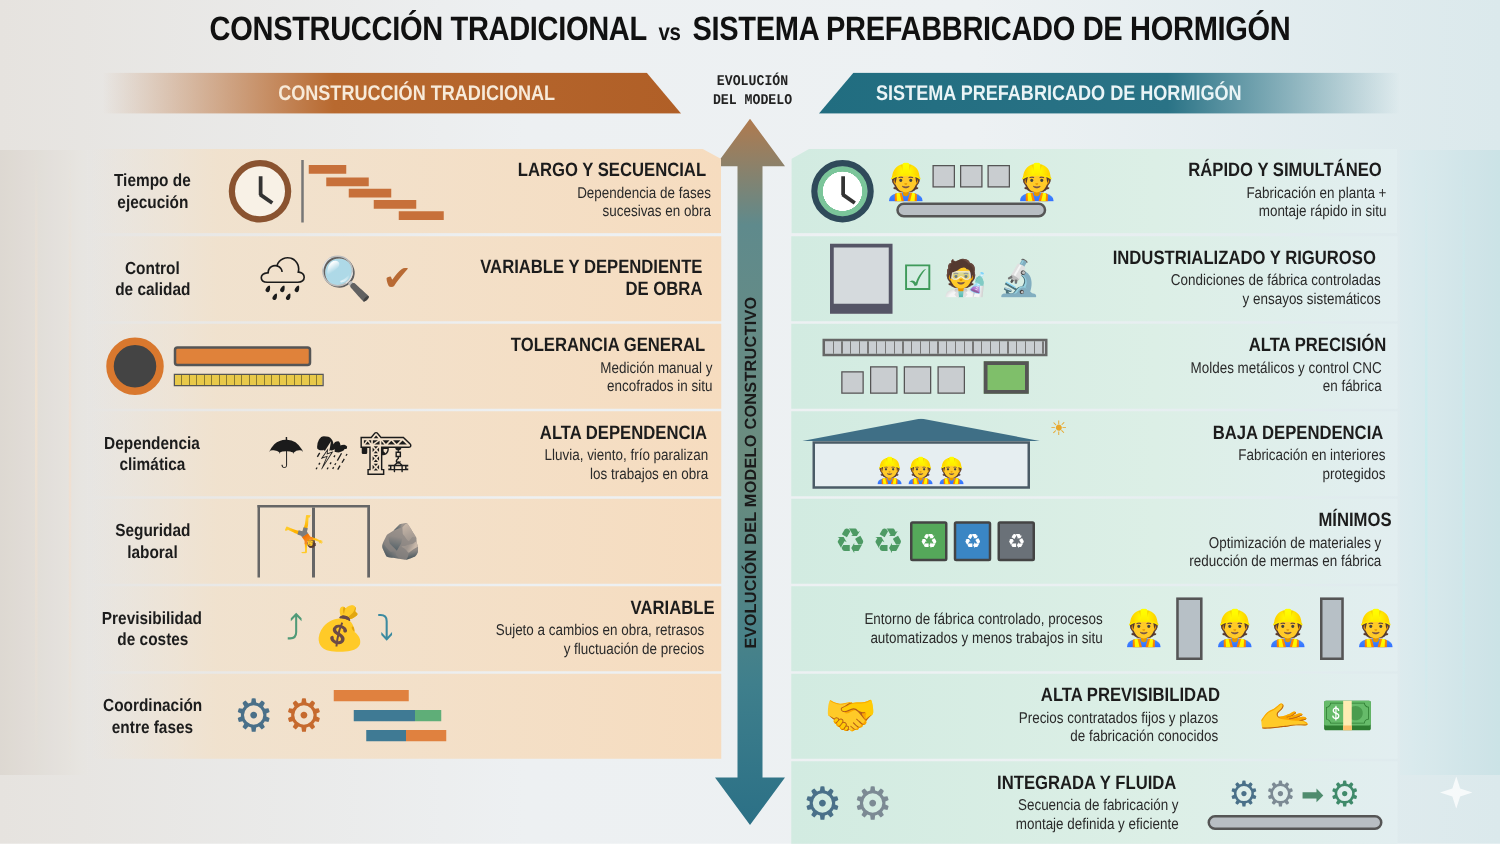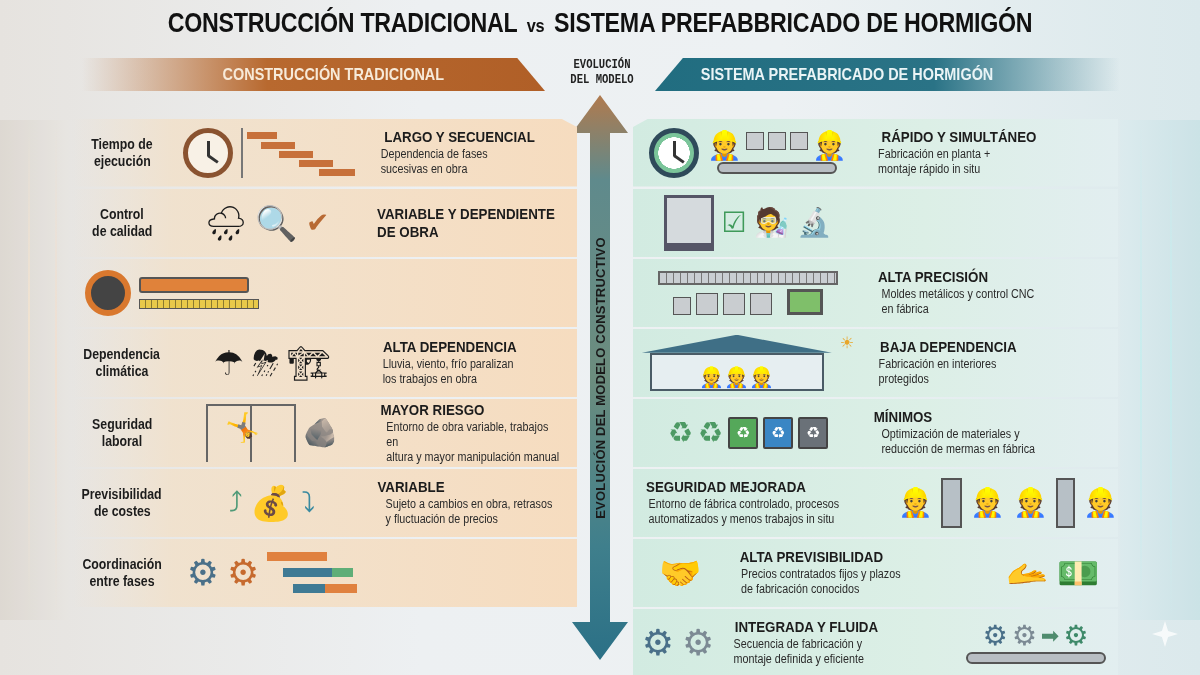--- a/index.html
+++ b/index.html
@@ -87,21 +87,21 @@
   .row-label {
     width: 100px; text-align: center; font-weight: 700; font-size: 14px;
     line-height: 17px; color: #1c1c1c;
   }
   .row-label span { display: inline-block; transform: scaleX(0.88); }
 
   .icon-area {
     width: 200px; height: 60px; display: flex; align-items: center; justify-content: center;
     gap: 8px;
   }
-  .text-block { flex: 1; text-align: left; }
+  .text-block { flex: 1; text-align: right; }
   .text-block .head { font-weight: 700; font-size: 15.5px; color: #1c1c1c; line-height: 18px; }
   .text-block .head span, .text-block .desc span { display: inline-block; transform: scaleX(0.86); }
   .text-block .desc { font-size: 12.5px; color: #2a2a2a; line-height: 15px; margin-top: 1px; white-space: pre-line; }
 
   .col-right .row .text-block { padding-left: 6px; }
   .col-right .row.textfirst .text-block { padding-left: 0; }
 
   
   .arrow {
     position: absolute; left: 572px; top: 95px; width: 56px; height: 565px;
@@ -206,20 +206,25 @@
   </div>
 
   <div class="row">
     <div class="icon-area">
       <div class="ic" style="width:46px;height:46px;border-radius:50%;border:6px solid #d9782e;background:#444"></div>
       <div style="display:flex;flex-direction:column;gap:6px">
         <div class="ic" style="width:110px;height:16px;background:#e0823a;border:2px solid #555;border-radius:3px"></div>
         <div class="ic" style="width:120px;height:10px;background:repeating-linear-gradient(90deg,#e8c94a 0 5px,#8a7a30 5px 6px);border:1px solid #555"></div>
       </div>
     </div>
+    <div class="text-block">
+      <div class="head"><span>TOLERANCIA GENERAL</span></div>
+      <div class="desc"><span>Medición manual y
+encofrados in situ</span></div>
+    </div>
   </div>
 
   <div class="row">
     <div class="row-label"><span>Dependencia</span><br><span>climática</span></div>
     <div class="icon-area">
       <span class="emoji">☂</span>
       <span class="emoji">⛈</span>
       <span class="emoji">🏗</span>
     </div>
     <div class="text-block">
@@ -230,25 +235,20 @@
   </div>
 
 
   <div class="row">
     <div class="row-label"><span>Seguridad</span><br><span>laboral</span></div>
     <div class="icon-area">
       <div class="ic" style="width:90px;height:58px;border:2px solid #666;border-bottom:none;background:repeating-linear-gradient(90deg,transparent 0 42px,#666 42px 44px)">
           <span class="emoji sm" style="position:absolute;left:18px;top:8px">🤸</span>
         </div>
       <span class="emoji sm">🪨</span>
-    </div>
-    <div class="text-block">
-      <div class="head"><span>MAYOR RIESGO</span></div>
-      <div class="desc"><span>Entorno de obra variable, trabajos en
-altura y mayor manipulación manual</span></div>
     </div>
   </div>
 
   <div class="row">
     <div class="row-label"><span>Previsibilidad</span><br><span>de costes</span></div>
     <div class="icon-area">
       <span class="emoji sm" style="color:#4f9a77">⤴</span>
       <span class="emoji">💰</span>
       <span class="emoji sm" style="color:#3a8aa0">⤵</span>
     </div>
@@ -296,20 +296,25 @@
     </div>
   </div>
 
   <div class="row">
     <div class="icon-area" style="width:230px">
       <div class="ic" style="width:50px;height:56px;border:3px solid #556;border-bottom-width:8px;background:#d5dadd"></div>
       <span class="emoji sm" style="color:#3f9a5a">☑</span>
       <span class="emoji sm">🧑‍🔬</span>
       <span class="emoji sm">🔬</span>
     </div>
+    <div class="text-block">
+      <div class="head"><span>INDUSTRIALIZADO Y RIGUROSO</span></div>
+      <div class="desc"><span>Condiciones de fábrica controladas
+y ensayos sistemáticos</span></div>
+    </div>
   </div>
 
   <div class="row">
     <div class="icon-area" style="width:230px;flex-direction:column;gap:4px">
       <div class="ic" style="width:180px;height:14px;background:repeating-linear-gradient(90deg,#c9ced2 0 6px,#777 6px 7px);border:2px solid #666"></div>
       <div style="display:flex;gap:5px;align-items:flex-end">
         <div class="box"></div>
           <div class="box" style="width:22px;height:22px"></div>
           <div class="box" style="width:22px;height:22px"></div>
           <div class="box" style="width:22px;height:22px"></div>
@@ -348,21 +353,20 @@
     </div>
     <div class="text-block">
       <div class="head"><span>MÍNIMOS</span></div>
       <div class="desc"><span>Optimización de materiales y
 reducción de mermas en fábrica</span></div>
     </div>
   </div>
 
   <div class="row textfirst">
     <div class="text-block">
-      <div class="head"><span>SEGURIDAD MEJORADA</span></div>
       <div class="desc"><span>Entorno de fábrica controlado, procesos
 automatizados y menos trabajos in situ</span></div>
     </div>
     <div class="icon-area" style="width:220px">
       <span class="emoji sm">👷</span>
       <div class="ic" style="width:30px;height:50px;background:#b7c0c6;border:2px solid #555"></div>
       <span class="emoji sm">👷</span>
       <span class="emoji sm">👷</span>
       <div class="ic" style="width:26px;height:50px;background:#b7c0c6;border:2px solid #555"></div>
       <span class="emoji sm">👷</span>

